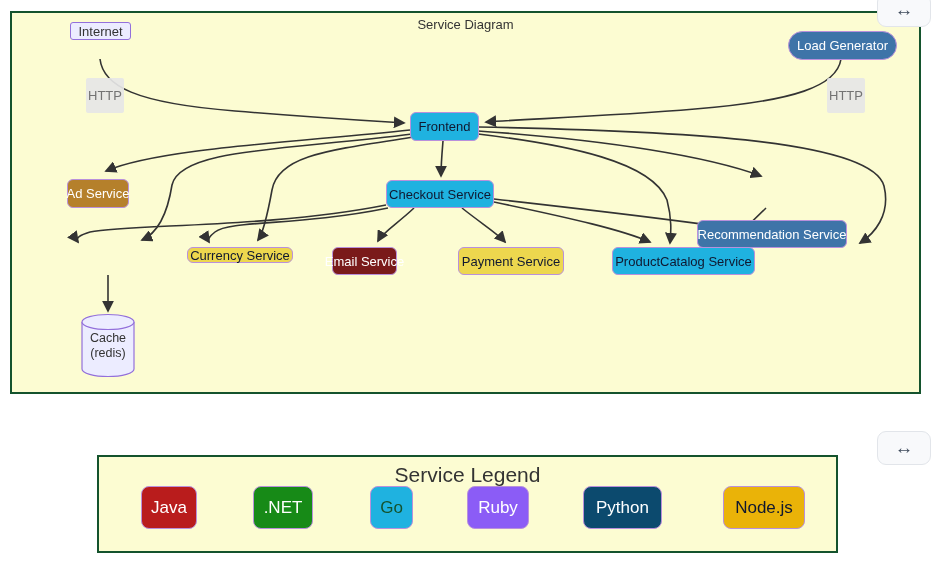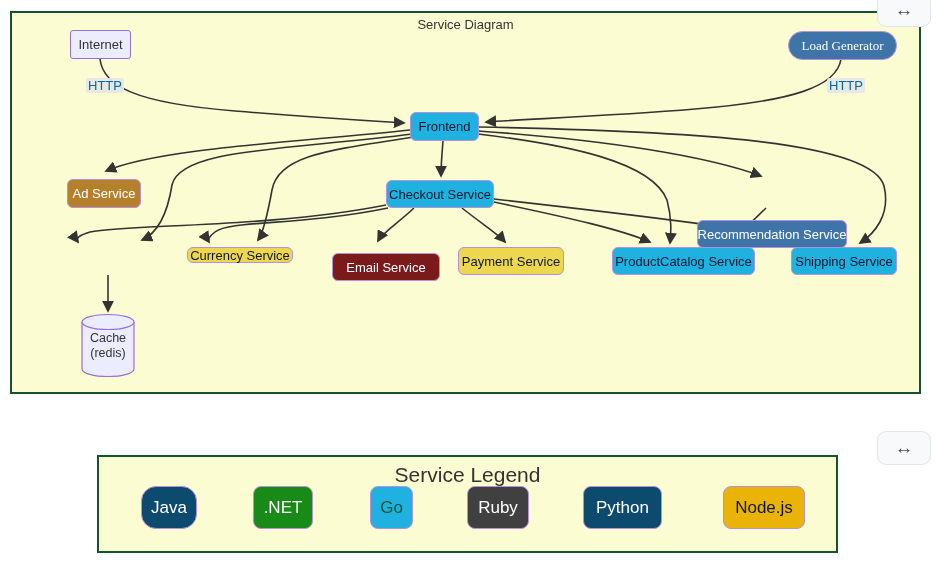--- a/index.html
+++ b/index.html
@@ -14,23 +14,23 @@
   .node{position:absolute;z-index:3;display:flex;align-items:center;justify-content:center;
         font-size:13px;border:1.4px solid #B990DC;border-radius:6px;box-sizing:border-box;
         white-space:nowrap;}
   .c-cyan{background:#1FB2E0;color:#101830;}
   .c-brown{background:#B5802B;color:#ffffff;}
   .c-green{background:#178A17;color:#ffffff;}
   .c-red{background:#7A1A1A;color:#ffffff;}
   .c-blue{background:#3E74A8;color:#ffffff;}
   .c-yellow{background:#EDD74E;color:#101830;}
   .c-lav{background:#ECECFF;color:#333333;border-color:#9370DB;border-radius:3px;}
-  .stadium{border-radius:15px;font-family:Liberation Serif, serif;}
-  .edge-label{position:absolute;z-index:3;background:rgba(230,230,230,0.92);color:#0369a1;
-              font-size:13px;padding:0 2px;border-radius:2px;line-height:15px;}
+  .stadium{border-radius:15px;}
+  .edge-label{position:absolute;z-index:3;background:rgba(230,230,230,0.92);color:#737373;
+              font-size:13px;padding:10px 2px;border-radius:2px;line-height:15px;}
   .cyl-label{position:absolute;z-index:3;left:82px;top:331px;width:52px;text-align:center;
              font-size:12.5px;line-height:15px;color:#333333;}
   .legend-box{position:absolute;top:29px;height:43px;display:flex;align-items:center;justify-content:center;
               font-size:17px;border:1.4px solid #B990DC;border-radius:8px;box-sizing:border-box;}
   #legend-title{top:6px;font-size:21px;}
   .resize-btn{position:absolute;width:52px;height:32px;background:#F8F9FB;border:1px solid #E2E5EA;
               border-radius:9px;display:flex;align-items:center;justify-content:center;
               color:#3E4A5B;font-size:19px;z-index:5;cursor:pointer;}
   #resize-top{left:877px;top:-7px;}
   #resize-bottom{left:877px;top:431px;}
@@ -38,24 +38,24 @@
 </head>
 <body>
 
 <div class="stage">
 
   <div class="panel" id="diagram-panel">
     <div class="panel-title">Service Diagram</div>
   </div>
   <div class="panel" id="legend-panel">
     <div class="panel-title" id="legend-title">Service Legend</div>
-    <div class="legend-box" style="left: 42px; width: 56px; background-color: #0c4a6e; color: rgb(255, 255, 255); border-radius: 15px;">Java</div>
+    <div class="legend-box" style="left: 42px; width: 56px; background-color: #b91c1c; color: rgb(255, 255, 255);">Java</div>
     <div class="legend-box" style="left: 154px; width: 60px; background-color: rgb(23, 138, 23); color: rgb(255, 255, 255);">.NET</div>
     <div class="legend-box" style="left: 271px; width: 43px; background-color: rgb(31, 178, 224); color: #14532d;">Go</div>
-    <div class="legend-box" style="left: 368px; width: 62px; background-color: #404040; color: rgb(255, 255, 255);">Ruby</div>
+    <div class="legend-box" style="left: 368px; width: 62px; background-color: #8b5cf6; color: rgb(255, 255, 255);">Ruby</div>
     <div class="legend-box" style="left: 484px; width: 79px; background-color: #0c4a6e; color: rgb(255, 255, 255);">Python</div>
     <div class="legend-box" style="left: 624px; width: 82px; background-color: #eab308; color: rgb(16, 24, 48);">Node.js</div>
   </div>
 
   <svg class="edges" width="936" height="570" viewBox="0 0 936 570">
     <defs>
       <marker id="arrowhead" viewBox="0 0 10 10" refX="8.5" refY="5" markerWidth="7.5" markerHeight="7.5" orient="auto">
         <path d="M0,0 L10,5 L0,10 z" fill="#333333"></path>
       </marker>
     </defs>
@@ -75,31 +75,30 @@
     <path class="edge" d="M494,202 C575,219 622,230 650,242" marker-end="url(#arrowhead)"></path>
     <path class="edge" d="M494,199 C645,216 768,231 812,243" marker-end="url(#arrowhead)"></path>
     <path class="edge" d="M766,208 C752,222 740,233 731,242" marker-end="url(#arrowhead)"></path>
     <path class="edge" d="M108,275 C108,288 108,299 108,311" marker-end="url(#arrowhead)"></path>
     <g>
       <path d="M82,322 L82,369 A26,7.5 0 0 0 134,369 L134,322" fill="#ECECFF" stroke="#9370DB" stroke-width="1.2"></path>
       <ellipse cx="108" cy="322" rx="26" ry="7.5" fill="#ECECFF" stroke="#9370DB" stroke-width="1.2"></ellipse>
     </g>
   </svg>
 
-  <div class="node c-lav" style="left:70px;top:30px;width:61px;height:29px;">Internet</div>
+  <div class="node c-lav" style="left:70px;top:22px;width:61px;height:18px;">Internet</div>
   <div class="node c-blue stadium" style="left:788px;top:31px;width:109px;height:29px;">Load Generator</div>
   <div class="node c-cyan" style="left:410px;top:112px;width:69px;height:29px;">Frontend</div>
-  <div class="node c-brown" style="left:67px;top:179px;width:74px;height:29px;">Ad Service</div>
+  <div class="node c-brown" style="left:67px;top:179px;width:62px;height:29px;">Ad Service</div>
   <div class="node c-cyan" style="left:386px;top:180px;width:108px;height:28px;">Checkout Service</div>
   <div class="node c-blue" style="left:697px;top:172px;width:150px;height:28px;margin-top:48px;">Recommendation Service</div>
   <div class="node c-yellow" style="left:187px;top:247px;width:106px;height:16px;">Currency Service</div>
-  <div class="node c-red" style="left:332px;top:253px;width:108px;height:28px;">Email Service</div>
+  <div class="node c-red" style="left:332px;top:247px;width:65px;height:28px;">Email Service</div>
   <div class="node c-yellow" style="left:458px;top:247px;width:106px;height:28px;">Payment Service</div>
   <div class="node c-cyan" style="left:612px;top:247px;width:143px;height:28px;">ProductCatalog Service</div>
-  <div class="node c-cyan" style="left:791px;top:247px;width:106px;height:28px;">Shipping Service</div>
 
   <div class="cyl-label">
     <div>Cache</div>
     <div>(redis)</div>
   </div>
 
   <div class="edge-label" style="left:86px;top:78px;">HTTP</div>
   <div class="edge-label" style="left:827px;top:78px;">HTTP</div>
 
   <div class="resize-btn" id="resize-top">

